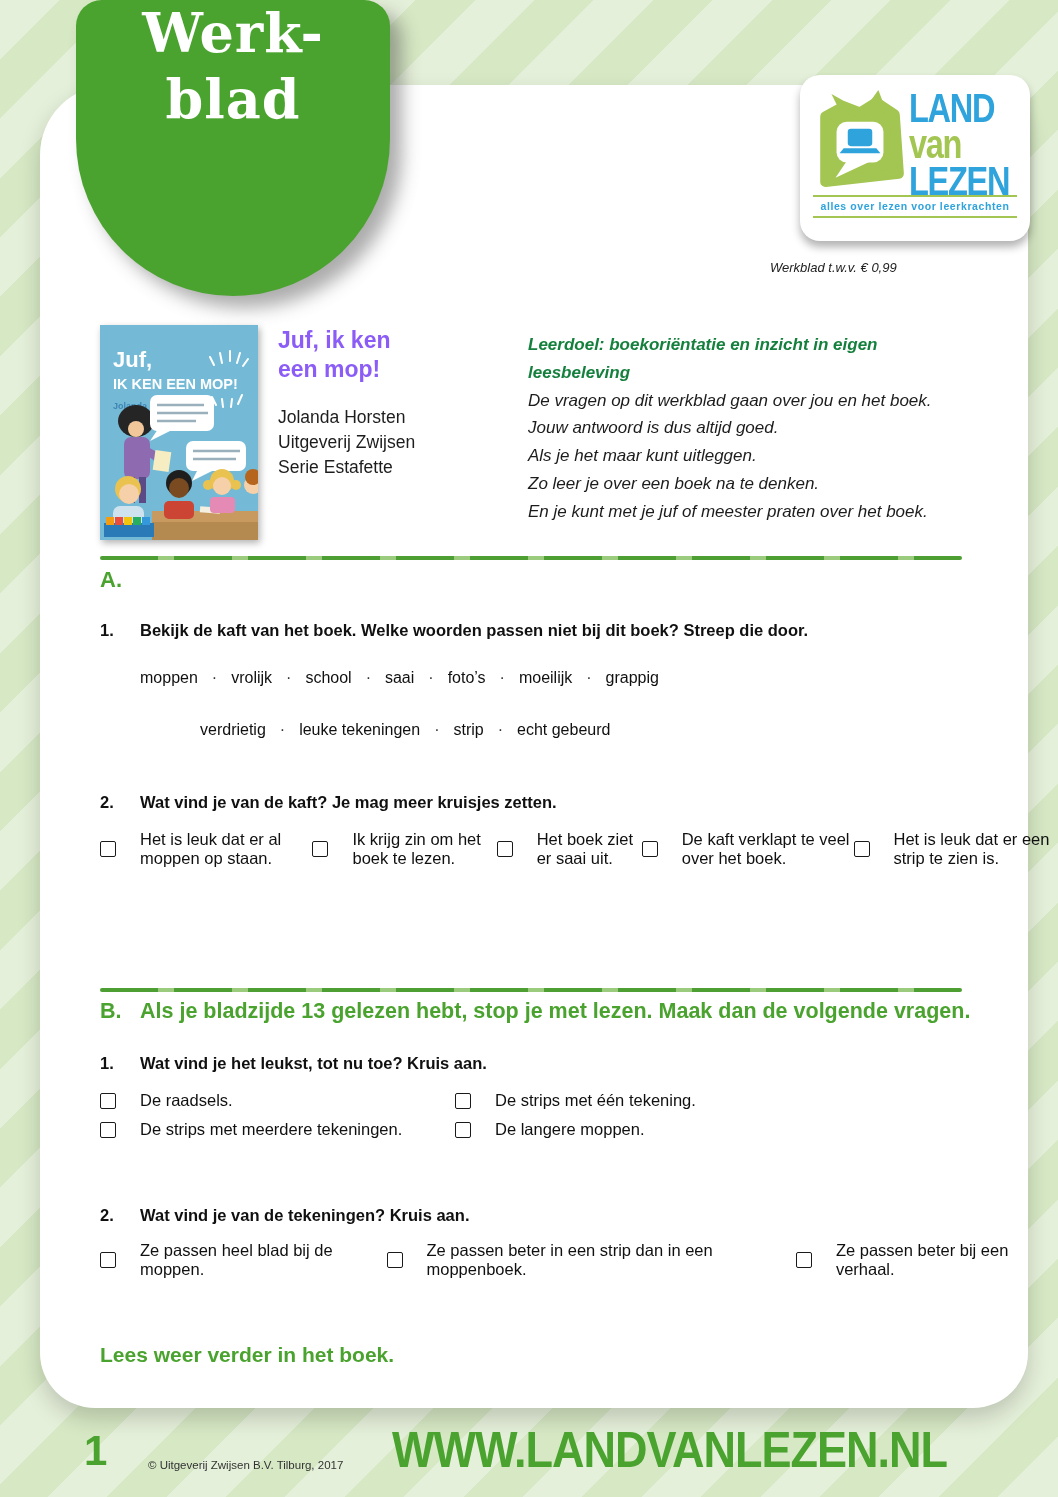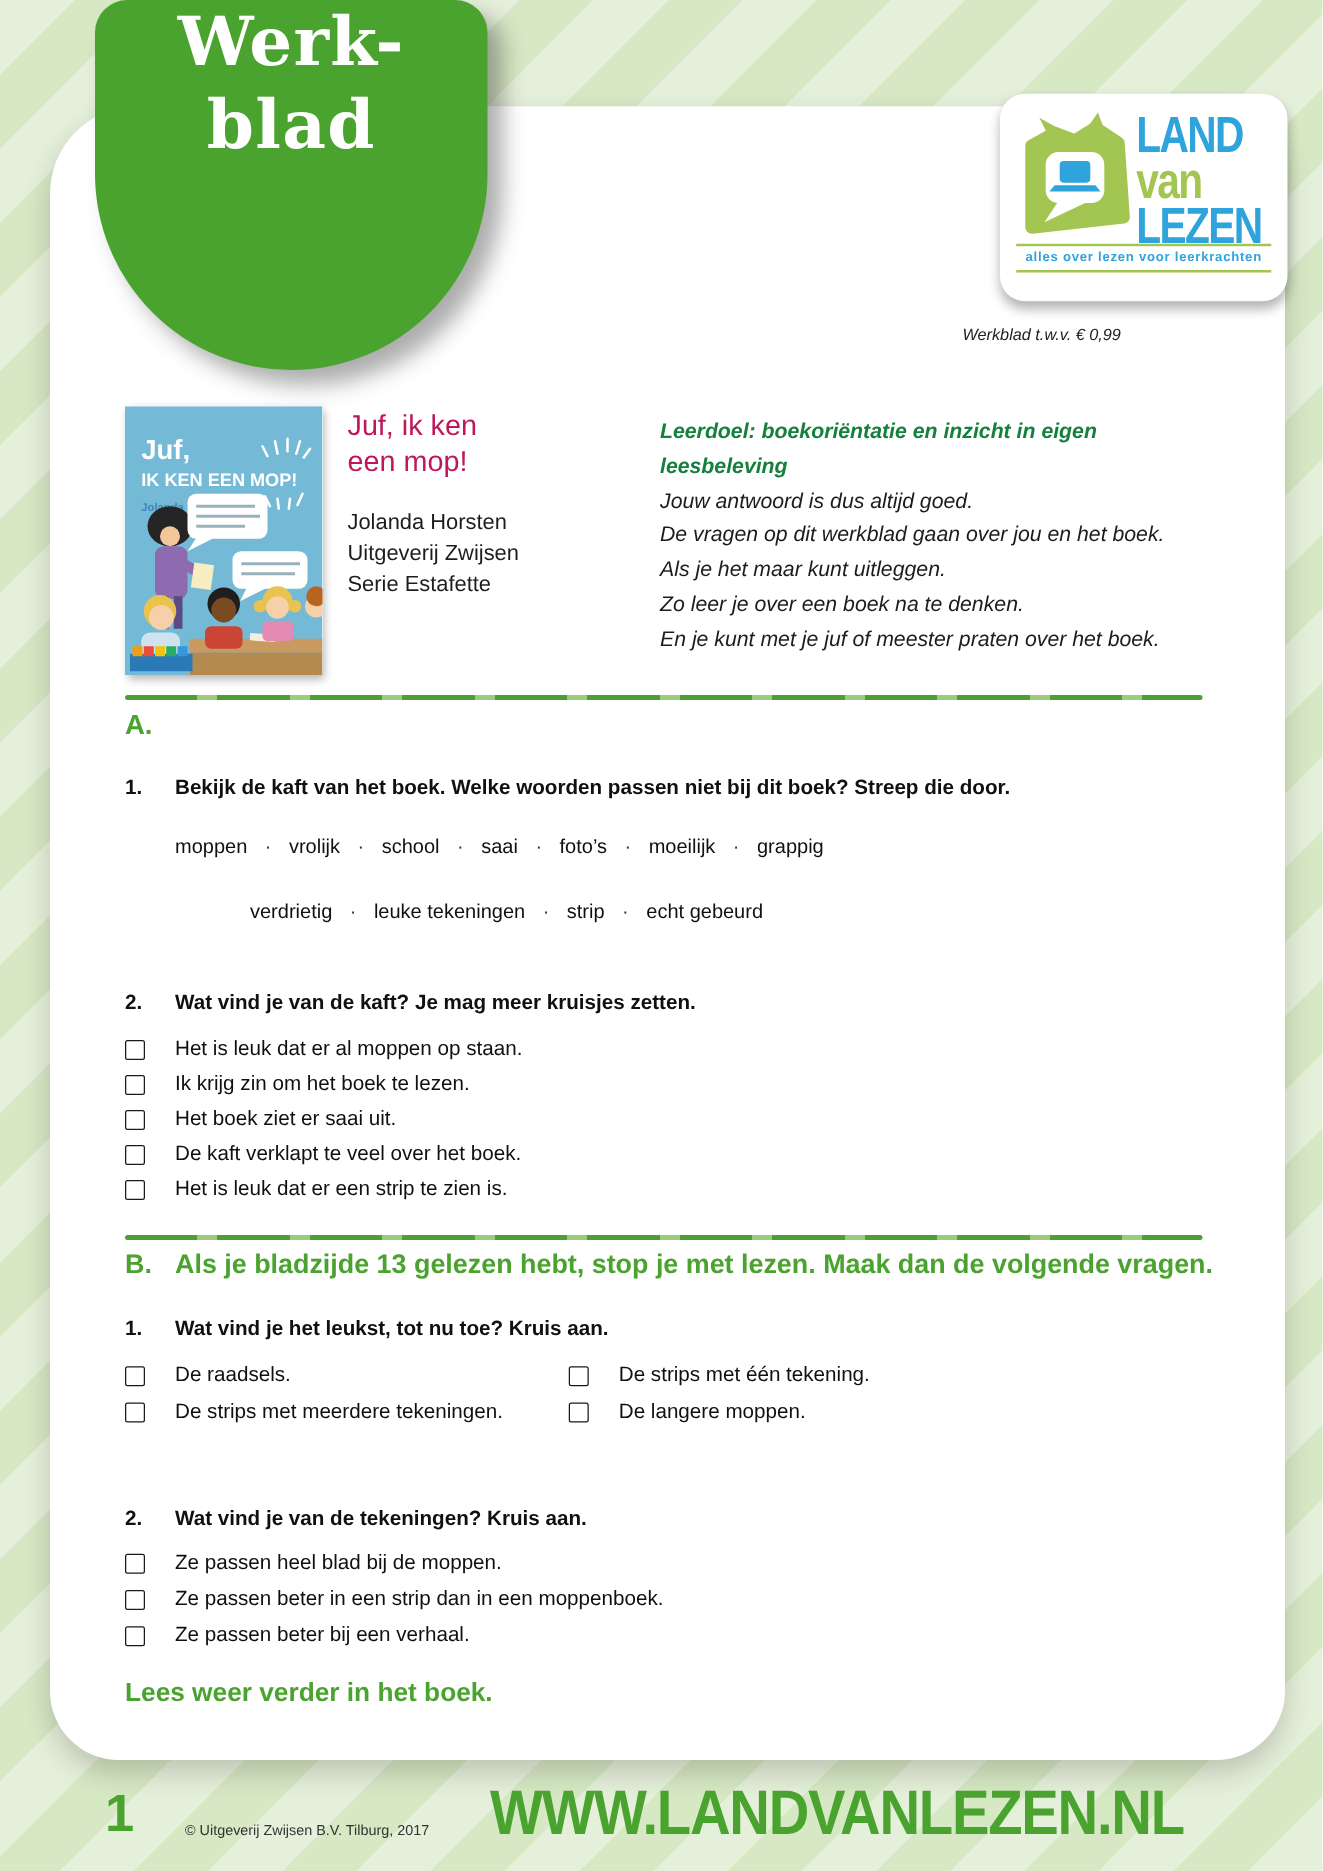--- a/index.html
+++ b/index.html
@@ -46,21 +46,21 @@
   .lw-blue { color:#2fa3dc; } .lw-lime { color:#a3c551; }
   .logo-tagline {
     margin-top:5px; border-top:2.5px solid #a3c551; border-bottom:2.5px solid #a3c551;
     padding:3px 0 4px; text-align:center; white-space:nowrap;
     color:#2fa3dc; font-weight:bold; font-size:10.5px; letter-spacing:0.6px;
   }
   .price-note { position:absolute; left:770px; top:260px; font-size:13px; font-style:italic; color:#222; z-index:2; }
   
   .cover { position:absolute; left:100px; top:325px; width:158px; height:215px; box-shadow:2px 3px 7px rgba(0,0,0,0.3); z-index:2; }
   .book-info { position:absolute; left:278px; top:326px; z-index:2; }
-  .book-title { color:#be185d; font-weight:normal; font-size:23px; line-height:29px; }
+  .book-title { color:#8b5cf6; font-weight:bold; font-size:23px; line-height:29px; }
   .book-meta { margin-top:21px; font-size:17.5px; line-height:25px; color:#1d1d1d; }
   .intro { position:absolute; left:528px; top:331px; width:452px; font-style:italic; font-size:17px; line-height:27.8px; z-index:2; }
   .intro .goal { color:#15803d; font-weight:bold; }
   
   .sep {
     position:absolute; left:100px; width:862px; height:4px; border-radius:2px;
     background:repeating-linear-gradient(90deg, #4d9e33 0 58px, #9bcb7c 58px 74px);
     z-index:2;
   }
   .sep-a { top:556px; } .sep-b { top:988px; }
@@ -68,21 +68,21 @@
   .heading .h-letter { width:40px; flex:0 0 auto; }
   .heading-a { top:567px; width:880px; }
   .heading-b { top:999px; width:905px; font-size:21.5px; }
   .question { position:absolute; left:100px; display:flex; font-weight:bold; font-size:16.5px; color:#101010; z-index:2; }
   .question .q-num { width:40px; flex:0 0 auto; }
   .q-a1 { top:621px; } .q-a2 { top:793px; } .q-b1 { top:1054px; } .q-b2 { top:1206px; }
   .words { position:absolute; display:flex; column-gap:14px; font-size:16px; color:#101010; z-index:2; }
   .words-1 { left:140px; top:669px; } .words-2 { left:200px; top:721px; }
   .words .dot { color:#333; }
   
-  .opts { position:absolute; display:flex; flex-direction:column; row-gap:9px; z-index:2; }
+  .opts { position:absolute; display:flex; flex-direction:row; row-gap:9px; z-index:2; }
   .opts-a2 { left:100px; top:830px; }
   .opts-b2 { left:100px; top:1241px; row-gap:10px; }
   .opts-grid { position:absolute; left:100px; top:1091px; display:grid; grid-template-columns:355px auto; row-gap:10px; z-index:2; }
   .opt { display:flex; align-items:center; }
   .cbx {
     width:16px; height:16px; border:1.7px solid #1a1a1a; border-radius:2px;
     background:#fff; flex:0 0 auto; margin-right:24px; cursor:pointer;
   }
   .opt .lbl { font-size:16.5px; color:#101010; }
   .closing { position:absolute; left:100px; top:1343px; color:#4aa32e; font-weight:bold; font-size:21px; z-index:2; }
@@ -201,22 +201,22 @@
   <div class="book-title">een mop!</div>
   <div class="book-meta">
     <div>Jolanda Horsten</div>
     <div>Uitgeverij Zwijsen</div>
     <div>Serie Estafette</div>
   </div>
 </div>
 
 <div class="intro">
   <div class="goal">Leerdoel: boekoriëntatie en inzicht in eigen leesbeleving</div>
+  <div>De vragen op dit werkblad gaan over jou en het boek.</div>
   <div>Jouw antwoord is dus altijd goed.</div>
-  <div>De vragen op dit werkblad gaan over jou en het boek.</div>
   <div>Als je het maar kunt uitleggen.</div>
   <div>Zo leer je over een boek na te denken.</div>
   <div>En je kunt met je juf of meester praten over het boek.</div>
 </div>
 
 <div class="sep sep-a"></div>
 <div class="heading heading-a">
   <span class="h-letter">A.</span>
 </div>
 

